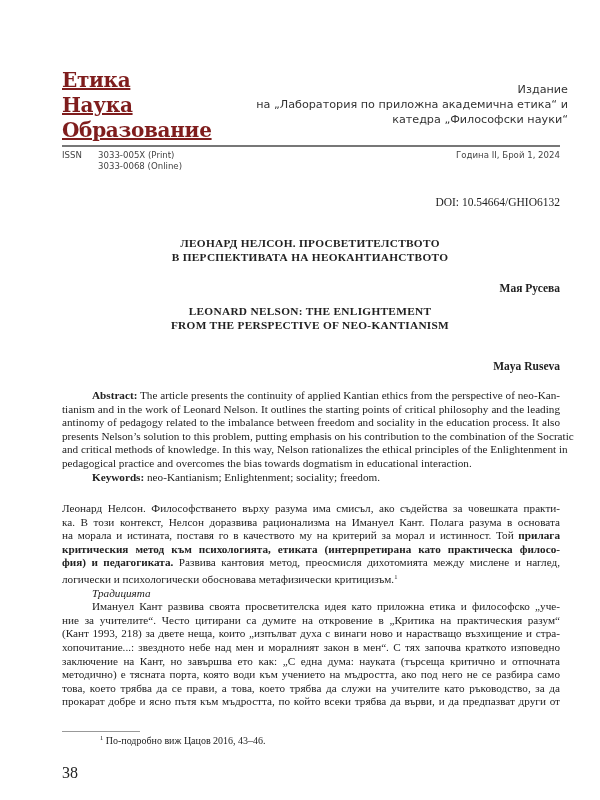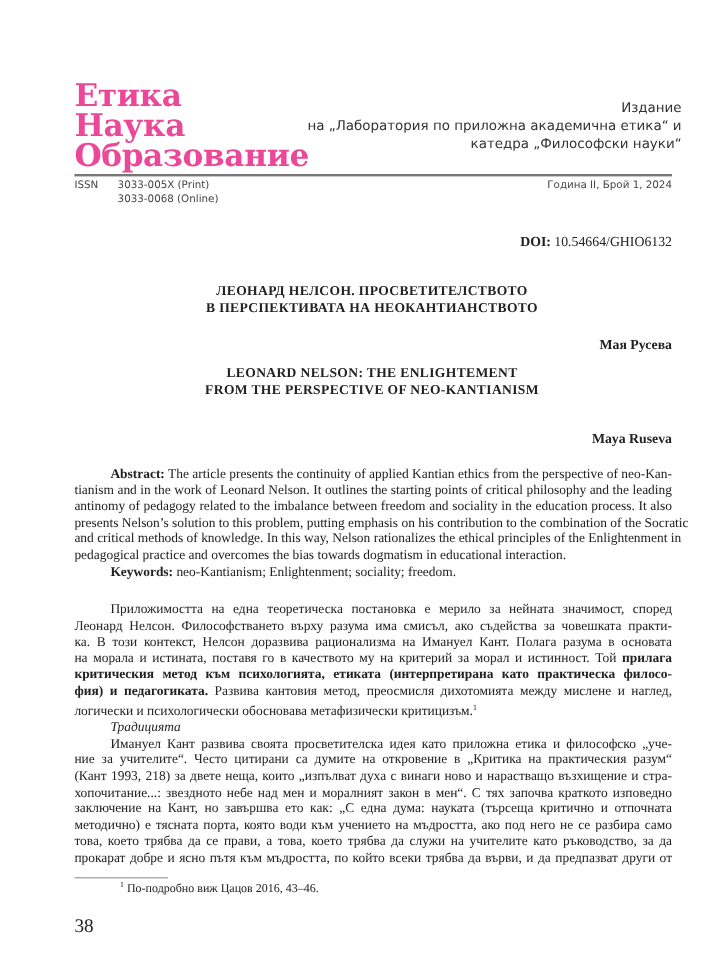--- a/index.html
+++ b/index.html
@@ -1,27 +1,27 @@
 <!DOCTYPE html>
 <html><head>
   <meta charset="utf-8">
   <style>
     html, body { margin: 0; padding: 0; background: #ffffff; }
     body { width: 600px; height: 800px; position: relative; overflow: hidden; color: #1a1a1a; }
     .abs { position: absolute; }
-    .masthead { left: 62px; top: 68px; font-family: "DejaVu Serif", serif; font-weight: bold; font-size: 26px; line-height: 25px; color: #ec4899; letter-spacing: -0.3px; }
+    .masthead { left: 62px; top: 68px; font-family: "DejaVu Serif", serif; font-weight: bold; font-size: 20px; line-height: 25px; color: #7f1d1d; letter-spacing: -0.3px; text-decoration: underline; }
     .masthead div { white-space: nowrap; }
     .publisher { right: 32px; top: 82px; text-align: right; font-family: "DejaVu Sans", sans-serif; font-size: 11.2px; line-height: 15px; color: #333; }
     .rule { left: 62px; top: 145px; width: 498px; height: 2px; background: #777; }
     .issn { left: 62px; top: 150px; font-family: "DejaVu Sans", sans-serif; font-size: 8.6px; line-height: 11px; color: #444; }
     .issn .lbl { position: absolute; left: 0; top: 0; }
     .issn .vals { position: absolute; left: 36px; top: 0; white-space: nowrap; }
     .year { right: 40px; top: 150px; font-family: "DejaVu Sans", sans-serif; font-size: 8.6px; line-height: 11px; color: #444; white-space: nowrap; }
     .doi { right: 40px; top: 196px; font-family: "Liberation Serif", serif; font-size: 11.5px; color: #222; white-space: nowrap; }
-    .doi b { font-weight: bold; }
+    .doi b { font-weight: normal; }
     .title { left: 60px; width: 500px; text-align: center; font-family: "Liberation Serif", serif; font-weight: bold; font-size: 11.3px; line-height: 14px; letter-spacing: 0.3px; color: #222; }
     .author { right: 40px; font-family: "Liberation Serif", serif; font-weight: bold; font-size: 11.5px; color: #222; white-space: nowrap; }
     .text { left: 62px; width: 498px; font-family: "Liberation Serif", serif; font-size: 11.2px; line-height: 13.6px; text-align: justify; color: #222; }
     .line { display: block; white-space: nowrap; text-align: justify; text-align-last: justify; }
     .line.last { text-align-last: left; }
     .line.ind { padding-left: 30px; }
     .fnrule { left: 62px; top: 731px; width: 78px; height: 1px; background: #999; }
     .footnote { left: 100px; top: 734px; font-family: "Liberation Serif", serif; font-size: 10px; color: #222; white-space: nowrap; }
     .footnote sup, .text sup { font-size: 6.5px; vertical-align: 4px; }
     .pagenum { left: 62px; top: 764px; font-family: "Liberation Serif", serif; font-size: 16px; color: #222; }
@@ -74,21 +74,20 @@
   <span class="line ind"><b>Abstract:</b><span> The article presents the continuity of applied Kantian ethics from the perspective of neo-Kan-</span></span>
   <span class="line">tianism and in the work of Leonard Nelson. It outlines the starting points of critical philosophy and the leading</span>
   <span class="line">antinomy of pedagogy related to the imbalance between freedom and sociality in the education process. It also</span>
   <span class="line">presents Nelson’s solution to this problem, putting emphasis on his contribution to the combination of the Socratic</span>
   <span class="line">and critical methods of knowledge. In this way, Nelson rationalizes the ethical principles of the Enlightenment in</span>
   <span class="line last">pedagogical practice and overcomes the bias towards dogmatism in educational interaction.</span>
   <span class="line ind last"><b>Keywords:</b><span> neo-Kantianism; Enlightenment; sociality; freedom.</span></span>
 </div>
 
 <div class="abs text" style="top:502px;">
-  <span class="line ind">Приложимостта на една теоретическа постановка е мерило за нейната значимост, според</span>
   <span class="line">Леонард Нелсон. Философстването върху разума има смисъл, ако съдейства за човешката практи-</span>
   <span class="line">ка. В този контекст, Нелсон доразвива рационализма на Имануел Кант. Полага разума в основата</span>
   <span class="line"><span>на морала и истината, поставя го в качеството му на критерий за морал и истинност. Той </span><b>прилага</b></span>
   <span class="line"><b>критическия метод към психологията, етиката (интерпретирана като практическа филосо-</b></span>
   <span class="line"><b>фия) и педагогиката.</b><span> Развива кантовия метод, преосмисля дихотомията между мислене и наглед,</span></span>
   <span class="line last"><span>логически и психологически обосновава метафизически критицизъм.</span><sup>1</sup></span>
   <span class="line ind last"><i>Традицията</i></span>
   <span class="line ind">Имануел Кант развива своята просветителска идея като приложна етика и философско „уче-</span>
   <span class="line">ние за учителите“. Често цитирани са думите на откровение в „Критика на практическия разум“</span>
   <span class="line">(Кант 1993, 218) за двете неща, които „изпълват духа с винаги ново и нарастващо възхищение и стра-</span>

